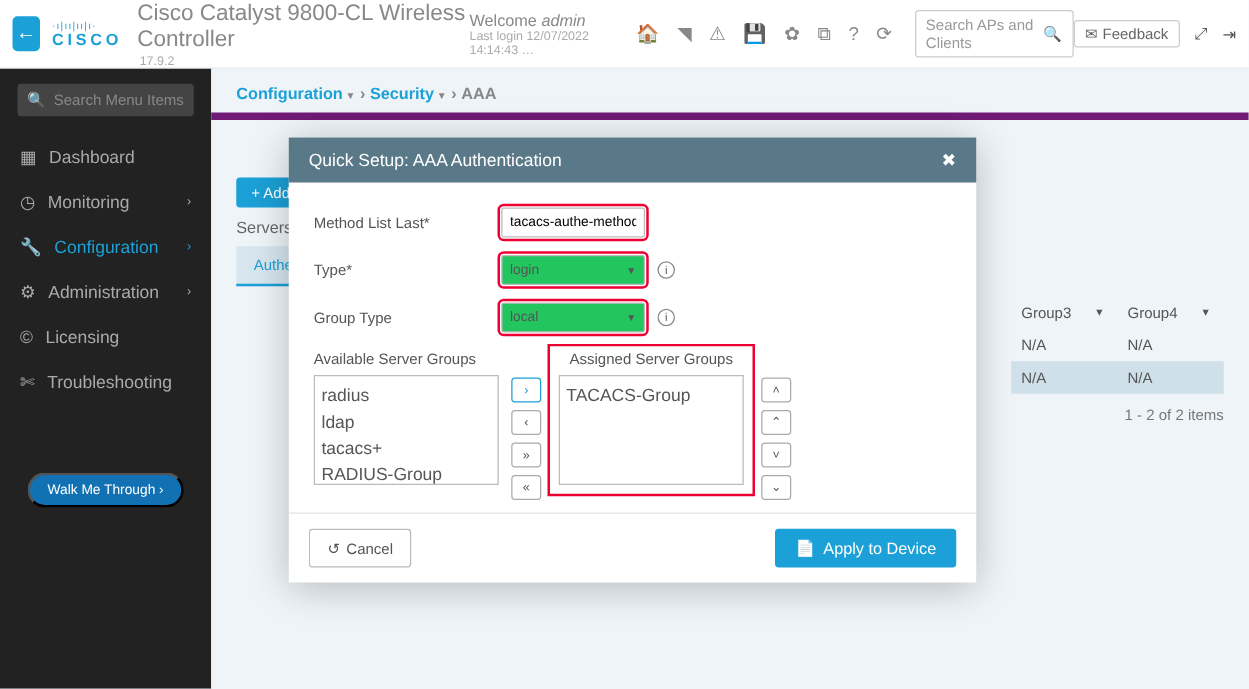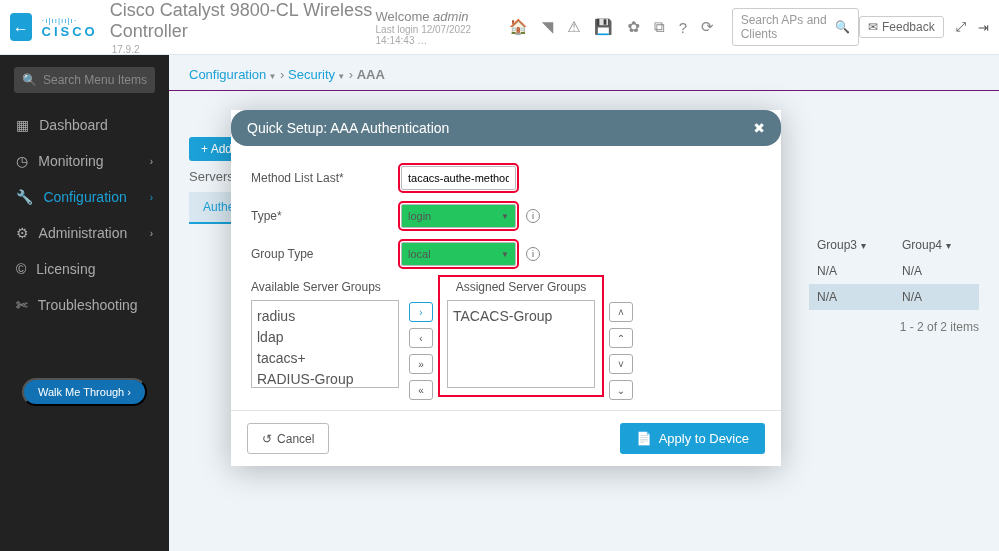--- a/index.html
+++ b/index.html
@@ -25,40 +25,40 @@
   .layout { display: flex; height: calc(551px - 55px); }
   .sidebar { width: 178px; background: #222; color: #aaa; padding-top: 12px; }
   .side-search { margin: 0 14px 14px; background: #444; border-radius: 3px; padding: 6px 8px; font-size: 12px; color: #888; display: flex; align-items: center; gap: 6px; }
   .side-item { display: flex; align-items: center; padding: 10px 16px; font-size: 14px; gap: 10px; cursor: pointer; }
   .side-item.active { color: #1BA0D7; }
   .side-item .chev { margin-left: auto; font-size: 10px; }
   .walk-btn { background: #1171b3; color: #fff; border-radius: 14px; padding: 6px 14px; font-size: 11px; margin: 55px auto 0; display: block; width: fit-content; }
 
   
   .main { flex: 1; background: #eef4f8; padding: 12px 0 0 0; position: relative; }
-  .breadcrumb { font-size: 13px; color: #888; padding: 0 20px 8px; border-bottom: 1px solid #701a75; margin-bottom: 12px; }
+  .breadcrumb { font-size: 13px; color: #888; padding: 0 20px 8px; border-bottom: 6px solid #701a75; margin-bottom: 12px; font-weight: bold; }
   .breadcrumb a { color: #1BA0D7; text-decoration: none; }
   .add-bar { margin: 0 20px 8px; }
   .add-btn { background: #1BA0D7; color: #fff; border: none; border-radius: 3px; padding: 5px 12px; font-size: 12px; margin-top: 34px; }
   .section-label { padding: 0 20px; font-size: 13px; color: #666; margin-bottom: 8px; }
   .tab-bar { margin: 0 20px 8px; display: flex; }
   .tab { padding: 8px 14px; background: #ddd; font-size: 12px; color: #666; border-right: 1px solid #ccc; }
   .tab.active { background: #d7e6ef; color: #1BA0D7; border-bottom: 2px solid #1BA0D7; }
   .table-wrap { margin: 0 20px; }
   .table-head { display: flex; font-size: 12px; color: #555; }
-  .th { padding: 6px 8px; display: flex; align-items: center; gap: 4px; }
+  .th { padding: 6px 8px; display: flex; align-items: center; gap: 20px; }
   .filter { font-size: 10px; }
   .tr { display: flex; }
   .td { padding: 6px 8px; font-size: 12px; }
   .row-alt { background: #cfe0ea; }
   .pager { text-align: right; font-size: 12px; color: #777; padding: 10px 0; }
 
   
   .modal { position: absolute; left: 231px; top: 110px; width: 550px; background: #fff; box-shadow: 0 4px 30px rgba(0,0,0,0.25); z-index: 100; }
-  .modal-head { background: #5a7988; color: #fff; padding: 10px 16px; font-size: 14px; display: flex; align-items: center; border-radius: 16px; }
+  .modal-head { background: #5a7988; color: #fff; padding: 10px 16px; font-size: 14px; display: flex; align-items: center; }
   .modal-head .close { margin-left: auto; font-size: 14px; cursor: pointer; }
   .modal-body { padding: 20px 20px 10px; }
   .form-row { display: flex; align-items: center; margin-bottom: 14px; }
   .form-label { width: 150px; font-size: 12px; color: #555; }
   .form-input { width: 115px; border: 1px solid #bbb; padding: 5px 6px; font-size: 11px; border-radius: 2px; }
   .form-select { width: 115px; border: 1px solid #bbb; padding: 5px 6px; font-size: 11px; border-radius: 2px; display: flex; justify-content: space-between; align-items: center; background: #22c55e; }
   .redbox { outline: 2px solid #e03; outline-offset: 1px; }
   .info-i { width: 14px; height: 14px; border: 1px solid #888; border-radius: 50%; display: inline-flex; align-items: center; justify-content: center; font-size: 9px; margin-left: 10px; color: #555; }
   .dual-wrap { display: flex; align-items: flex-start; gap: 10px; }
   .list-col { display: flex; flex-direction: column; }

